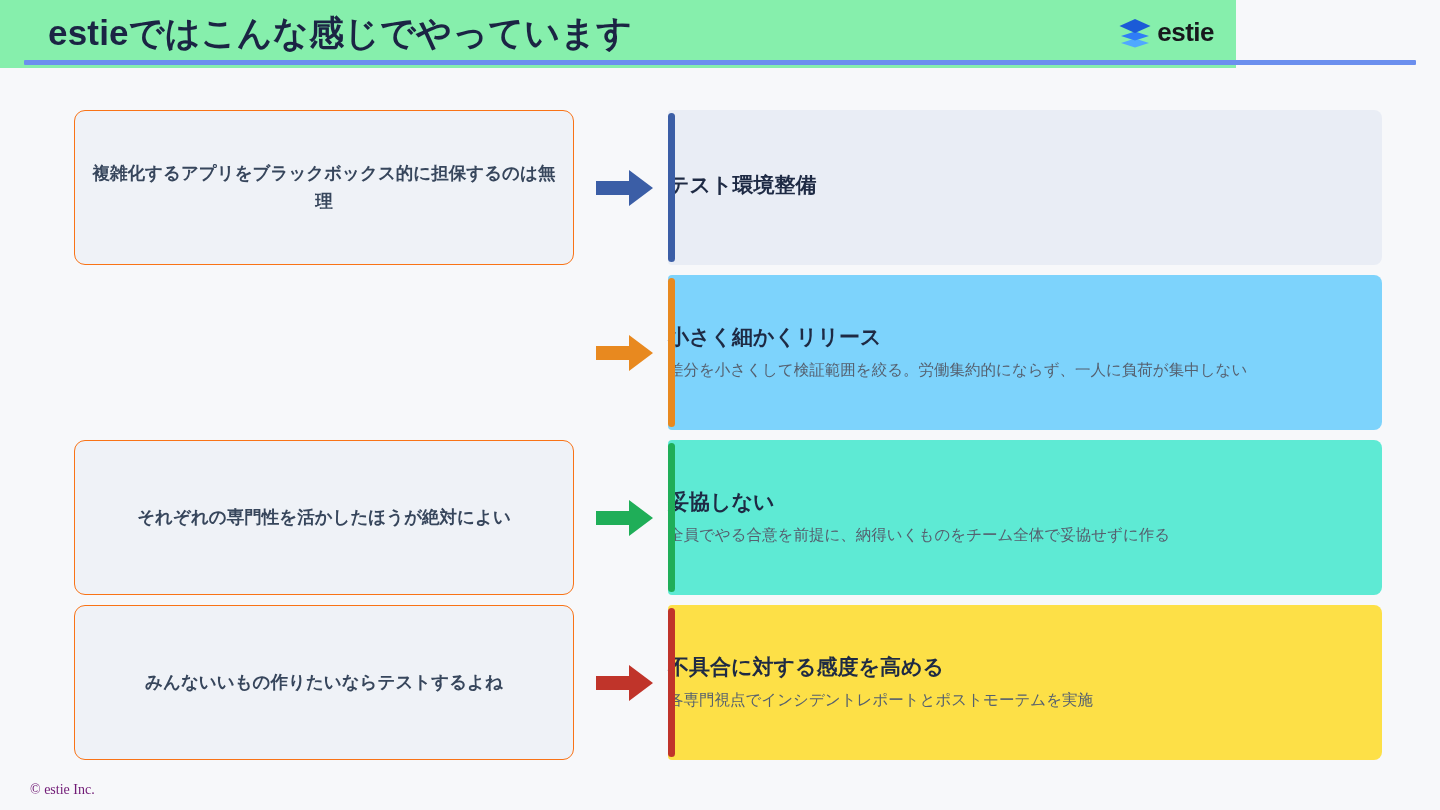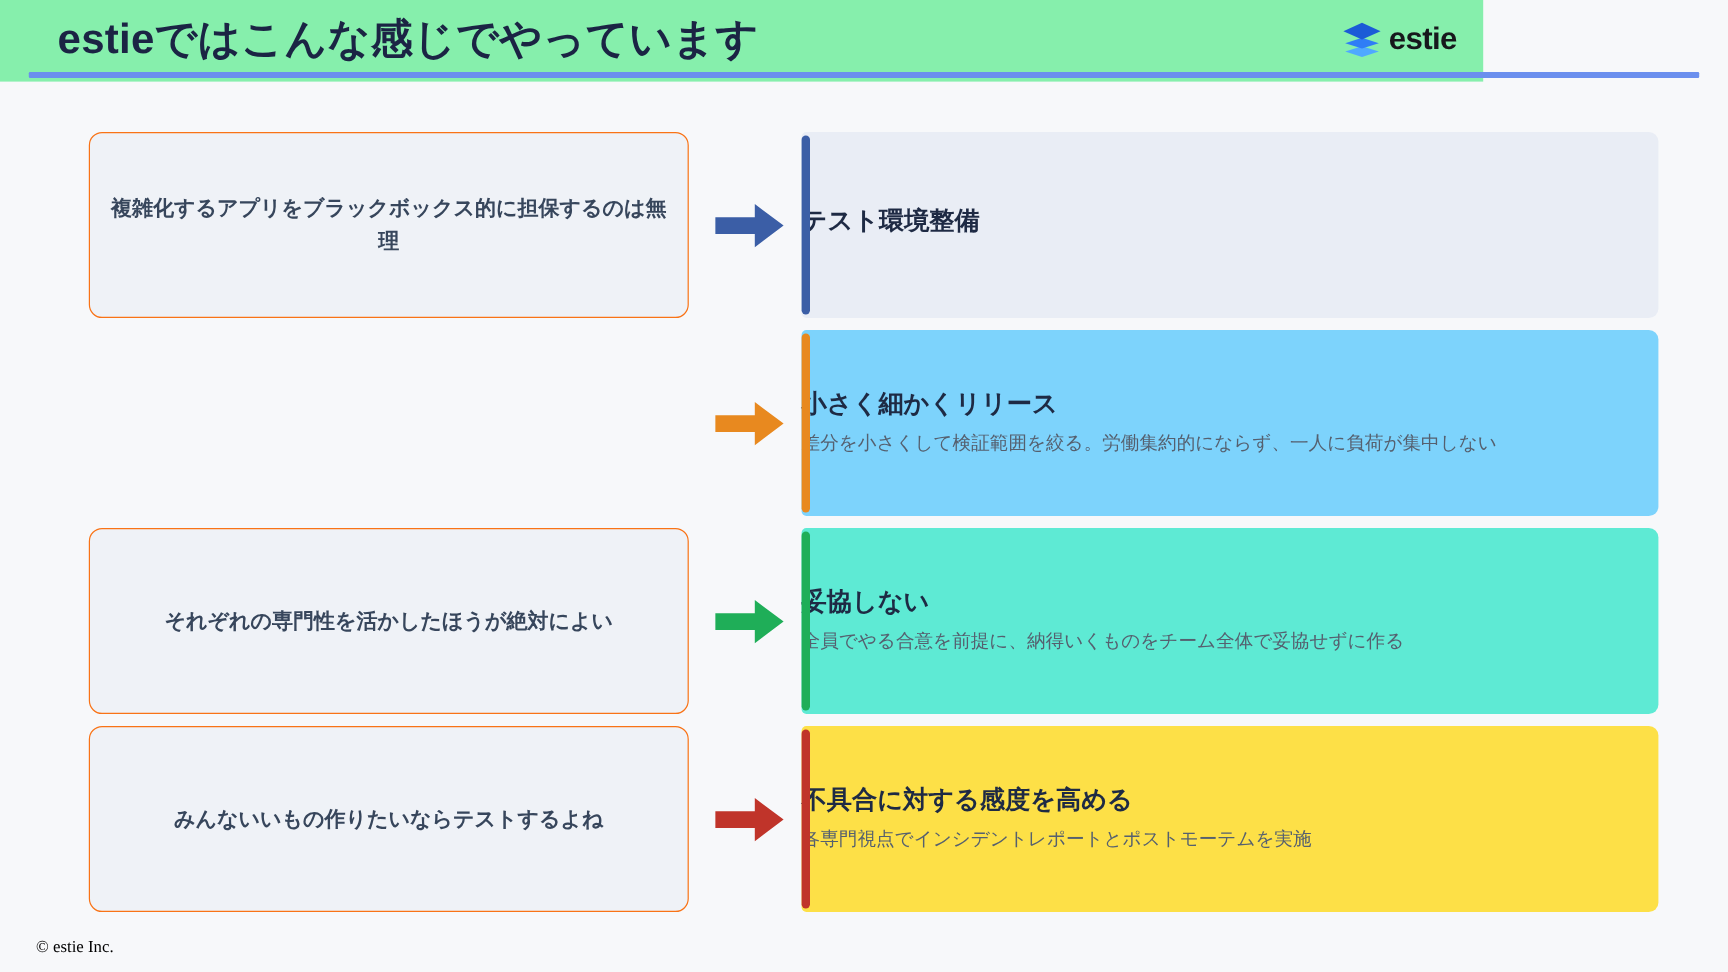--- a/index.html
+++ b/index.html
@@ -152,21 +152,21 @@
     line-height: 1.62;
     color: #55606F;
   }
 
   
   .footer {
     position: absolute;
     left: 30px;
     bottom: 12px;
     font-size: 14px;
-    color: #000000;
+    color: #701a75;
     font-family: "Liberation Serif", "DejaVu Serif", serif;
   }
 </style>
 </head>
 <body>
 
 <div class="slide-header">
   <div class="slide-title">estieではこんな感じでやっています</div>
 
   <div class="logo-block">

